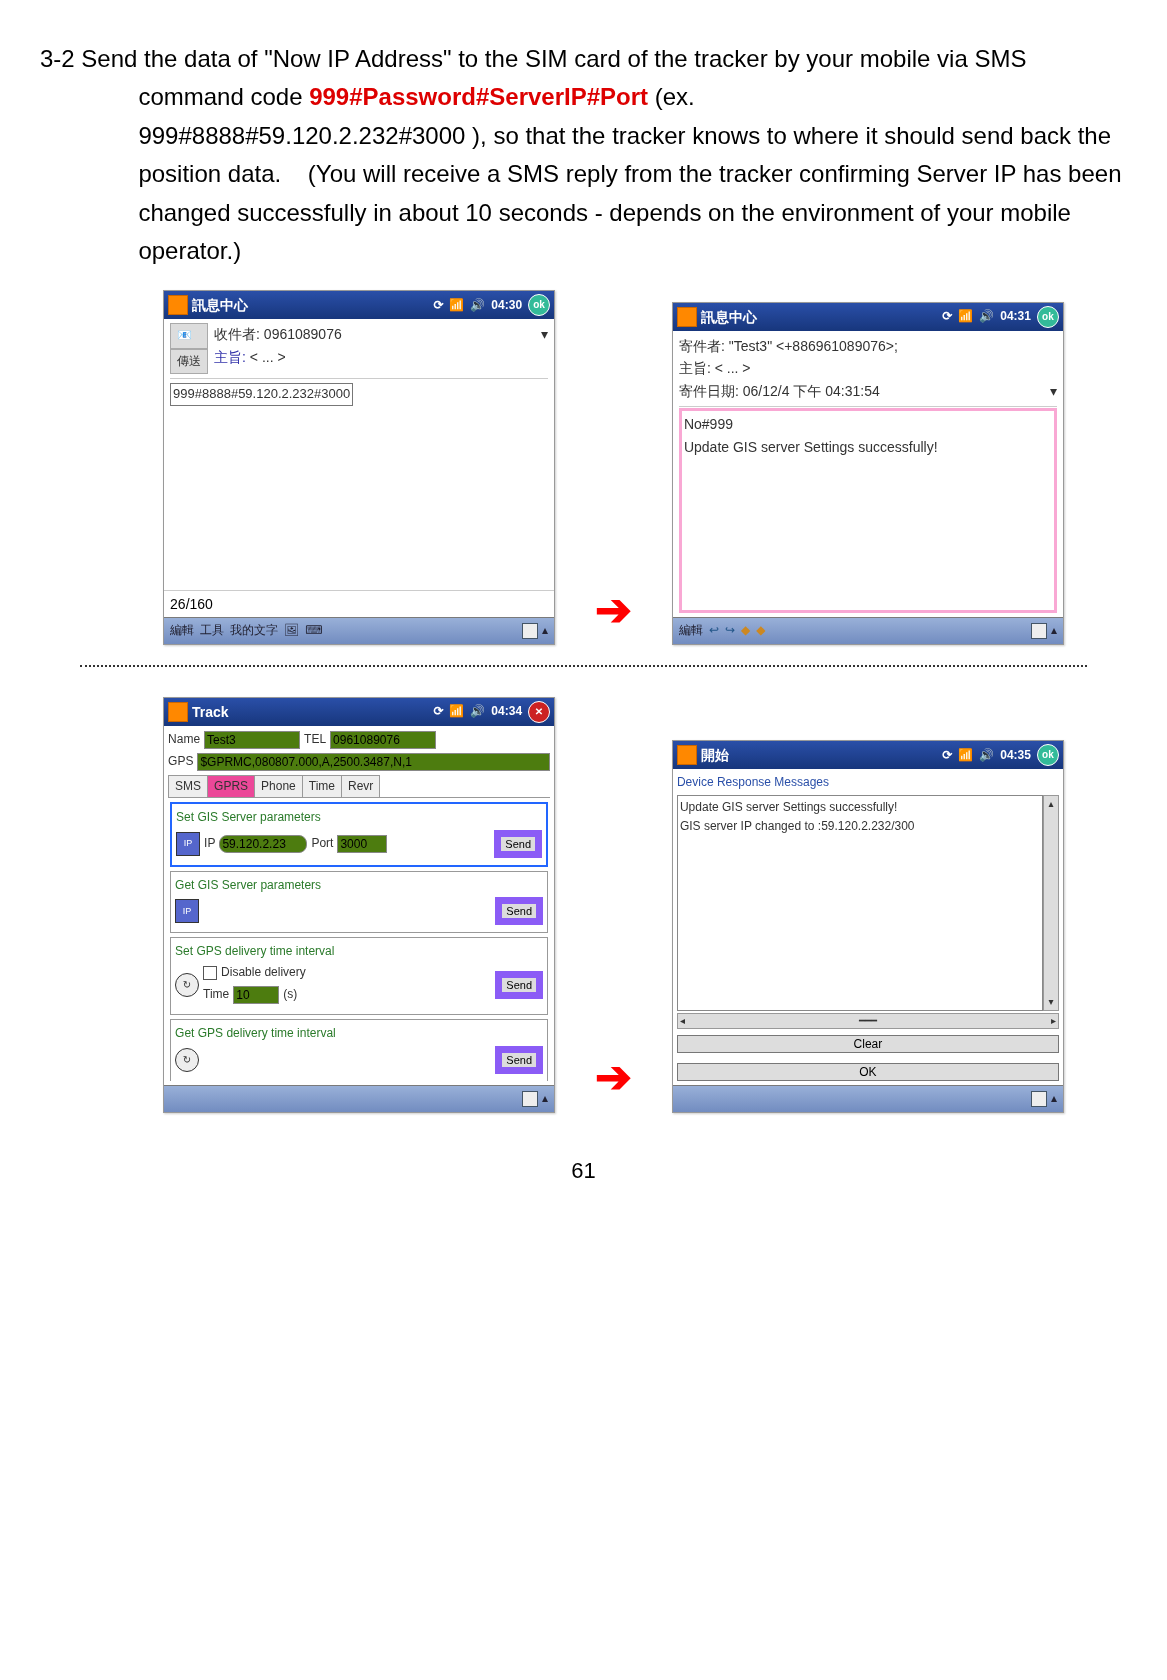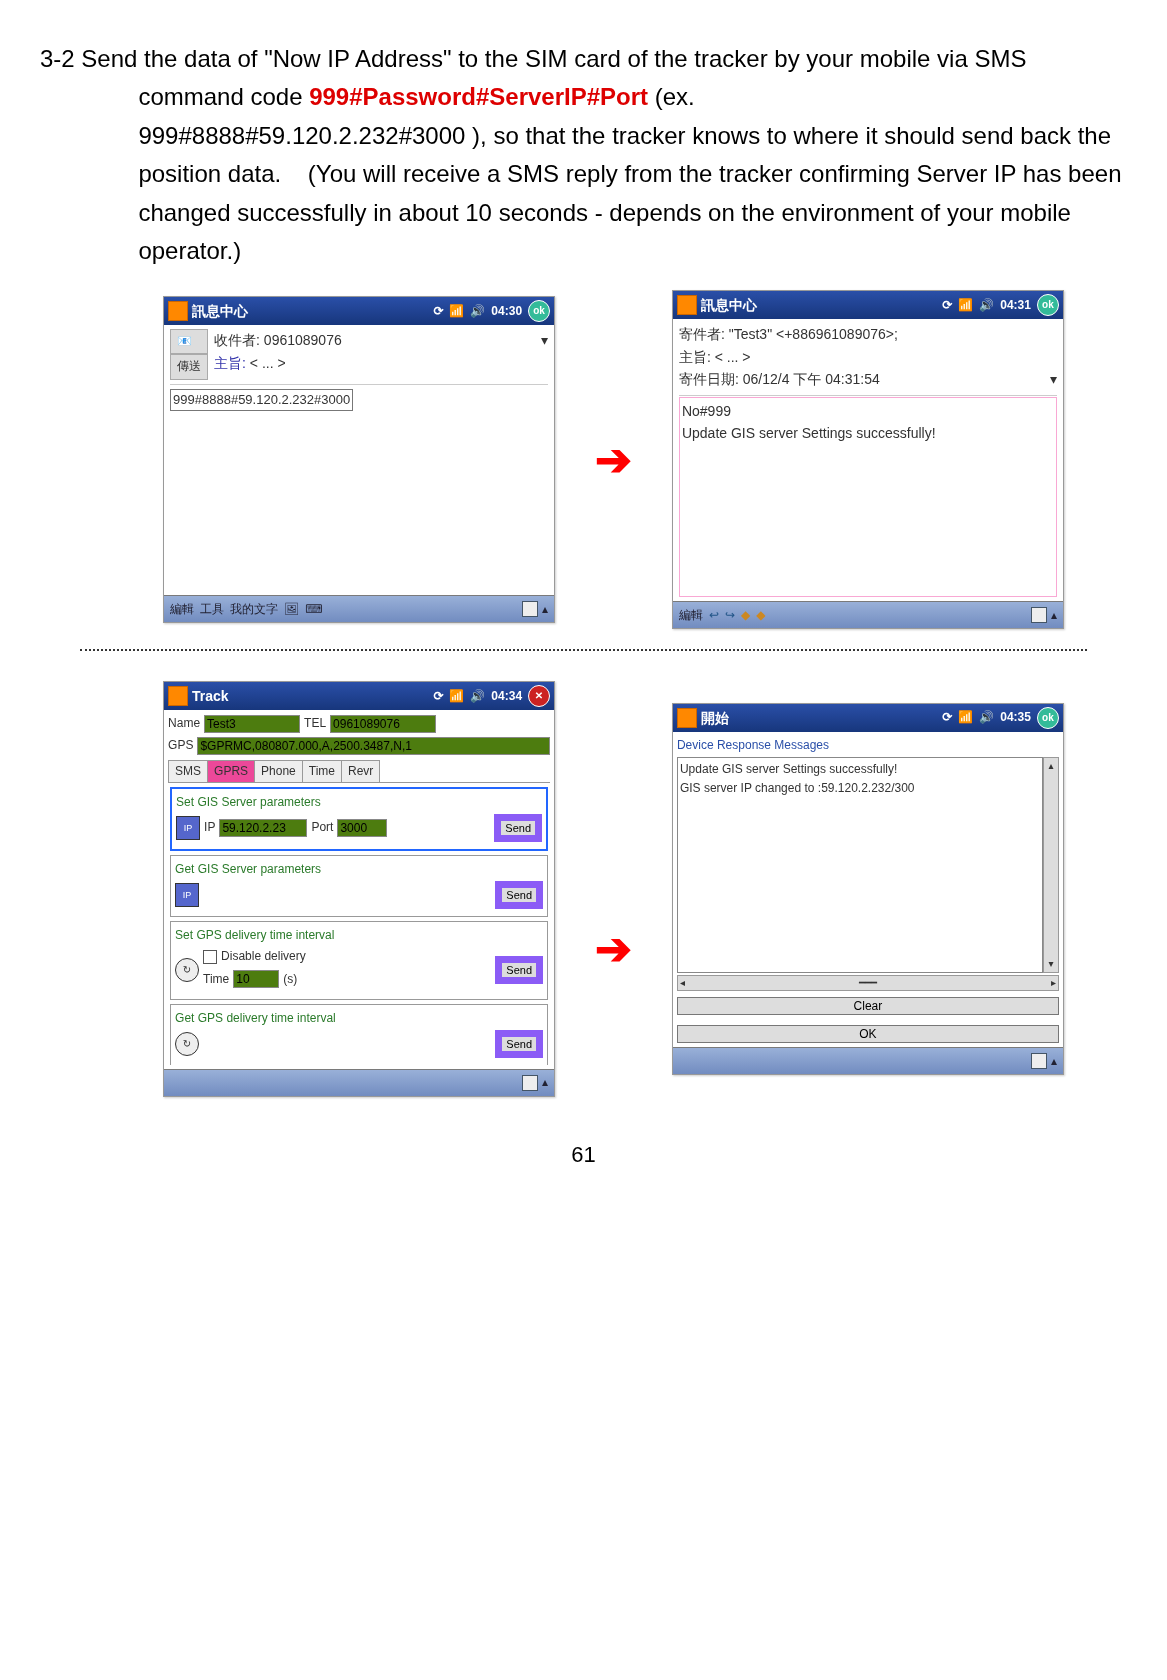--- a/index.html
+++ b/index.html
@@ -1,19 +1,19 @@
 <!DOCTYPE html>
 <html><head>
   <meta charset="utf-8">
   <style>
     body{font-family:Arial,Helvetica,sans-serif;margin:0;padding:40px 40px 20px 40px;font-size:24px;line-height:1.6;color:#000;background:#fff;}
     .indent{padding-left:4.1em;text-indent:-4.1em;}
     .indent-in{padding-left:4.1em;text-indent:0;}
     .cmd{color:#d00;font-weight:bold;}
-    .phone-row{display:flex;justify-content:center;gap:40px;align-items:center;margin:20px 0 10px 60px;}
+    .phone-row{display:flex;justify-content:center;gap:40px;align-items:flex-end;margin:20px 0 10px 60px;}
     .phone{border:1px solid #999;width:390px;box-shadow:1px 1px 2px rgba(0,0,0,.2);background:#fff;filter:blur(.4px);}
     .titlebar{background:linear-gradient(#2a4fa8,#17367c);color:#fff;height:28px;display:flex;align-items:center;font-size:14px;padding:0 4px;font-weight:bold;gap:4px;}
     .sys-icon{width:18px;height:18px;background:#f80;border:1px solid #c60;display:inline-block;}
     .titlebar-title{flex:1;}
     .status-icons{display:flex;gap:6px;align-items:center;font-size:12px;}
     .ok-btn{width:20px;height:20px;border-radius:50%;background:#3b9;border:1px solid #fff;color:#fff;font-size:10px;display:flex;align-items:center;justify-content:center;}
     .close-btn{width:20px;height:20px;border-radius:50%;background:#c22;border:1px solid #fff;color:#fff;font-size:10px;display:flex;align-items:center;justify-content:center;}
     .phone-body{font-size:14px;color:#333;padding:4px 6px;min-height:260px;}
     .p1-header{display:flex;gap:6px;border-bottom:1px solid #ccc;padding-bottom:4px;}
     .p1-tab{background:#ddd;border:1px solid #aaa;font-size:12px;padding:2px 6px;}
@@ -77,20 +77,21 @@
         </div>
         <div style="flex:1">
           <div><span>收件者:</span> <span>0961089076</span></div>
           <div><span style="color:#33a">主旨:</span> <span>&lt; ... &gt;</span></div>
         </div>
         <span>▾</span>
       </div>
       <span class="p1-input">999#8888#59.120.2.232#3000</span>
       <div style="height:180px"></div>
     </div>
+    <div style="border-top:1px solid #ccc;padding:2px 6px;font-size:14px;">26/160</div>
     <div class="bottombar">
       <span>編輯</span>
       <span>工具</span>
       <span>我的文字</span>
       <span>🖼</span>
       <span>⌨</span>
       <span class="bottombar-right">
           <span class="kb-icon"></span>
           <span>▴</span>
         </span>
@@ -115,21 +116,21 @@
     </div>
     <div class="phone-body">
       <div style="border-bottom:1px solid #ccc;padding-bottom:4px;">
         <div><span>寄件者:</span> <span>"Test3" &lt;+886961089076&gt;;</span></div>
         <div><span>主旨:</span> <span>&lt; ... &gt;</span></div>
         <div style="display:flex;justify-content:space-between;">
             <span><span>寄件日期:</span> <span>06/12/4 下午 04:31:54</span></span>
             <span>▾</span>
           </div>
       </div>
-      <div style="border:1px solid #f9a8d4;padding:2px;margin-top:1px;">
+      <div style="border:3px solid #f9a8d4;padding:2px;margin-top:1px;">
         <div>No#999</div>
         <div>Update GIS server Settings successfully!</div>
         <div style="height:150px"></div>
       </div>
     </div>
     <div class="bottombar">
       <span>編輯</span>
       <span style="color:#258">↩</span>
       <span style="color:#258">↪</span>
       <span style="color:#c82">◆</span>
@@ -174,21 +175,21 @@
         <div class="tab active">GPRS</div>
         <div class="tab">Phone</div>
         <div class="tab">Time</div>
         <div class="tab">Revr</div>
       </div>
       <div class="section hl">
         <div class="section-title">Set GIS Server parameters</div>
         <div class="form-row">
           <span class="ipicon">IP</span>
           <span class="form-label">IP</span>
-          <input class="form-input" style="width: 82px;" value="59.120.2.23">
+          <input class="form-input" style="width: 82px; border-radius: 8px;" value="59.120.2.23">
           <span class="form-label">Port</span>
           <input class="form-input" style="width: 44px;" value="3000">
           <button class="sendbtn">Send</button>
         </div>
       </div>
       <div class="section">
         <div class="section-title">Get GIS Server parameters</div>
         <div class="form-row">
           <span class="ipicon">IP</span>
           <button class="sendbtn">Send</button>

